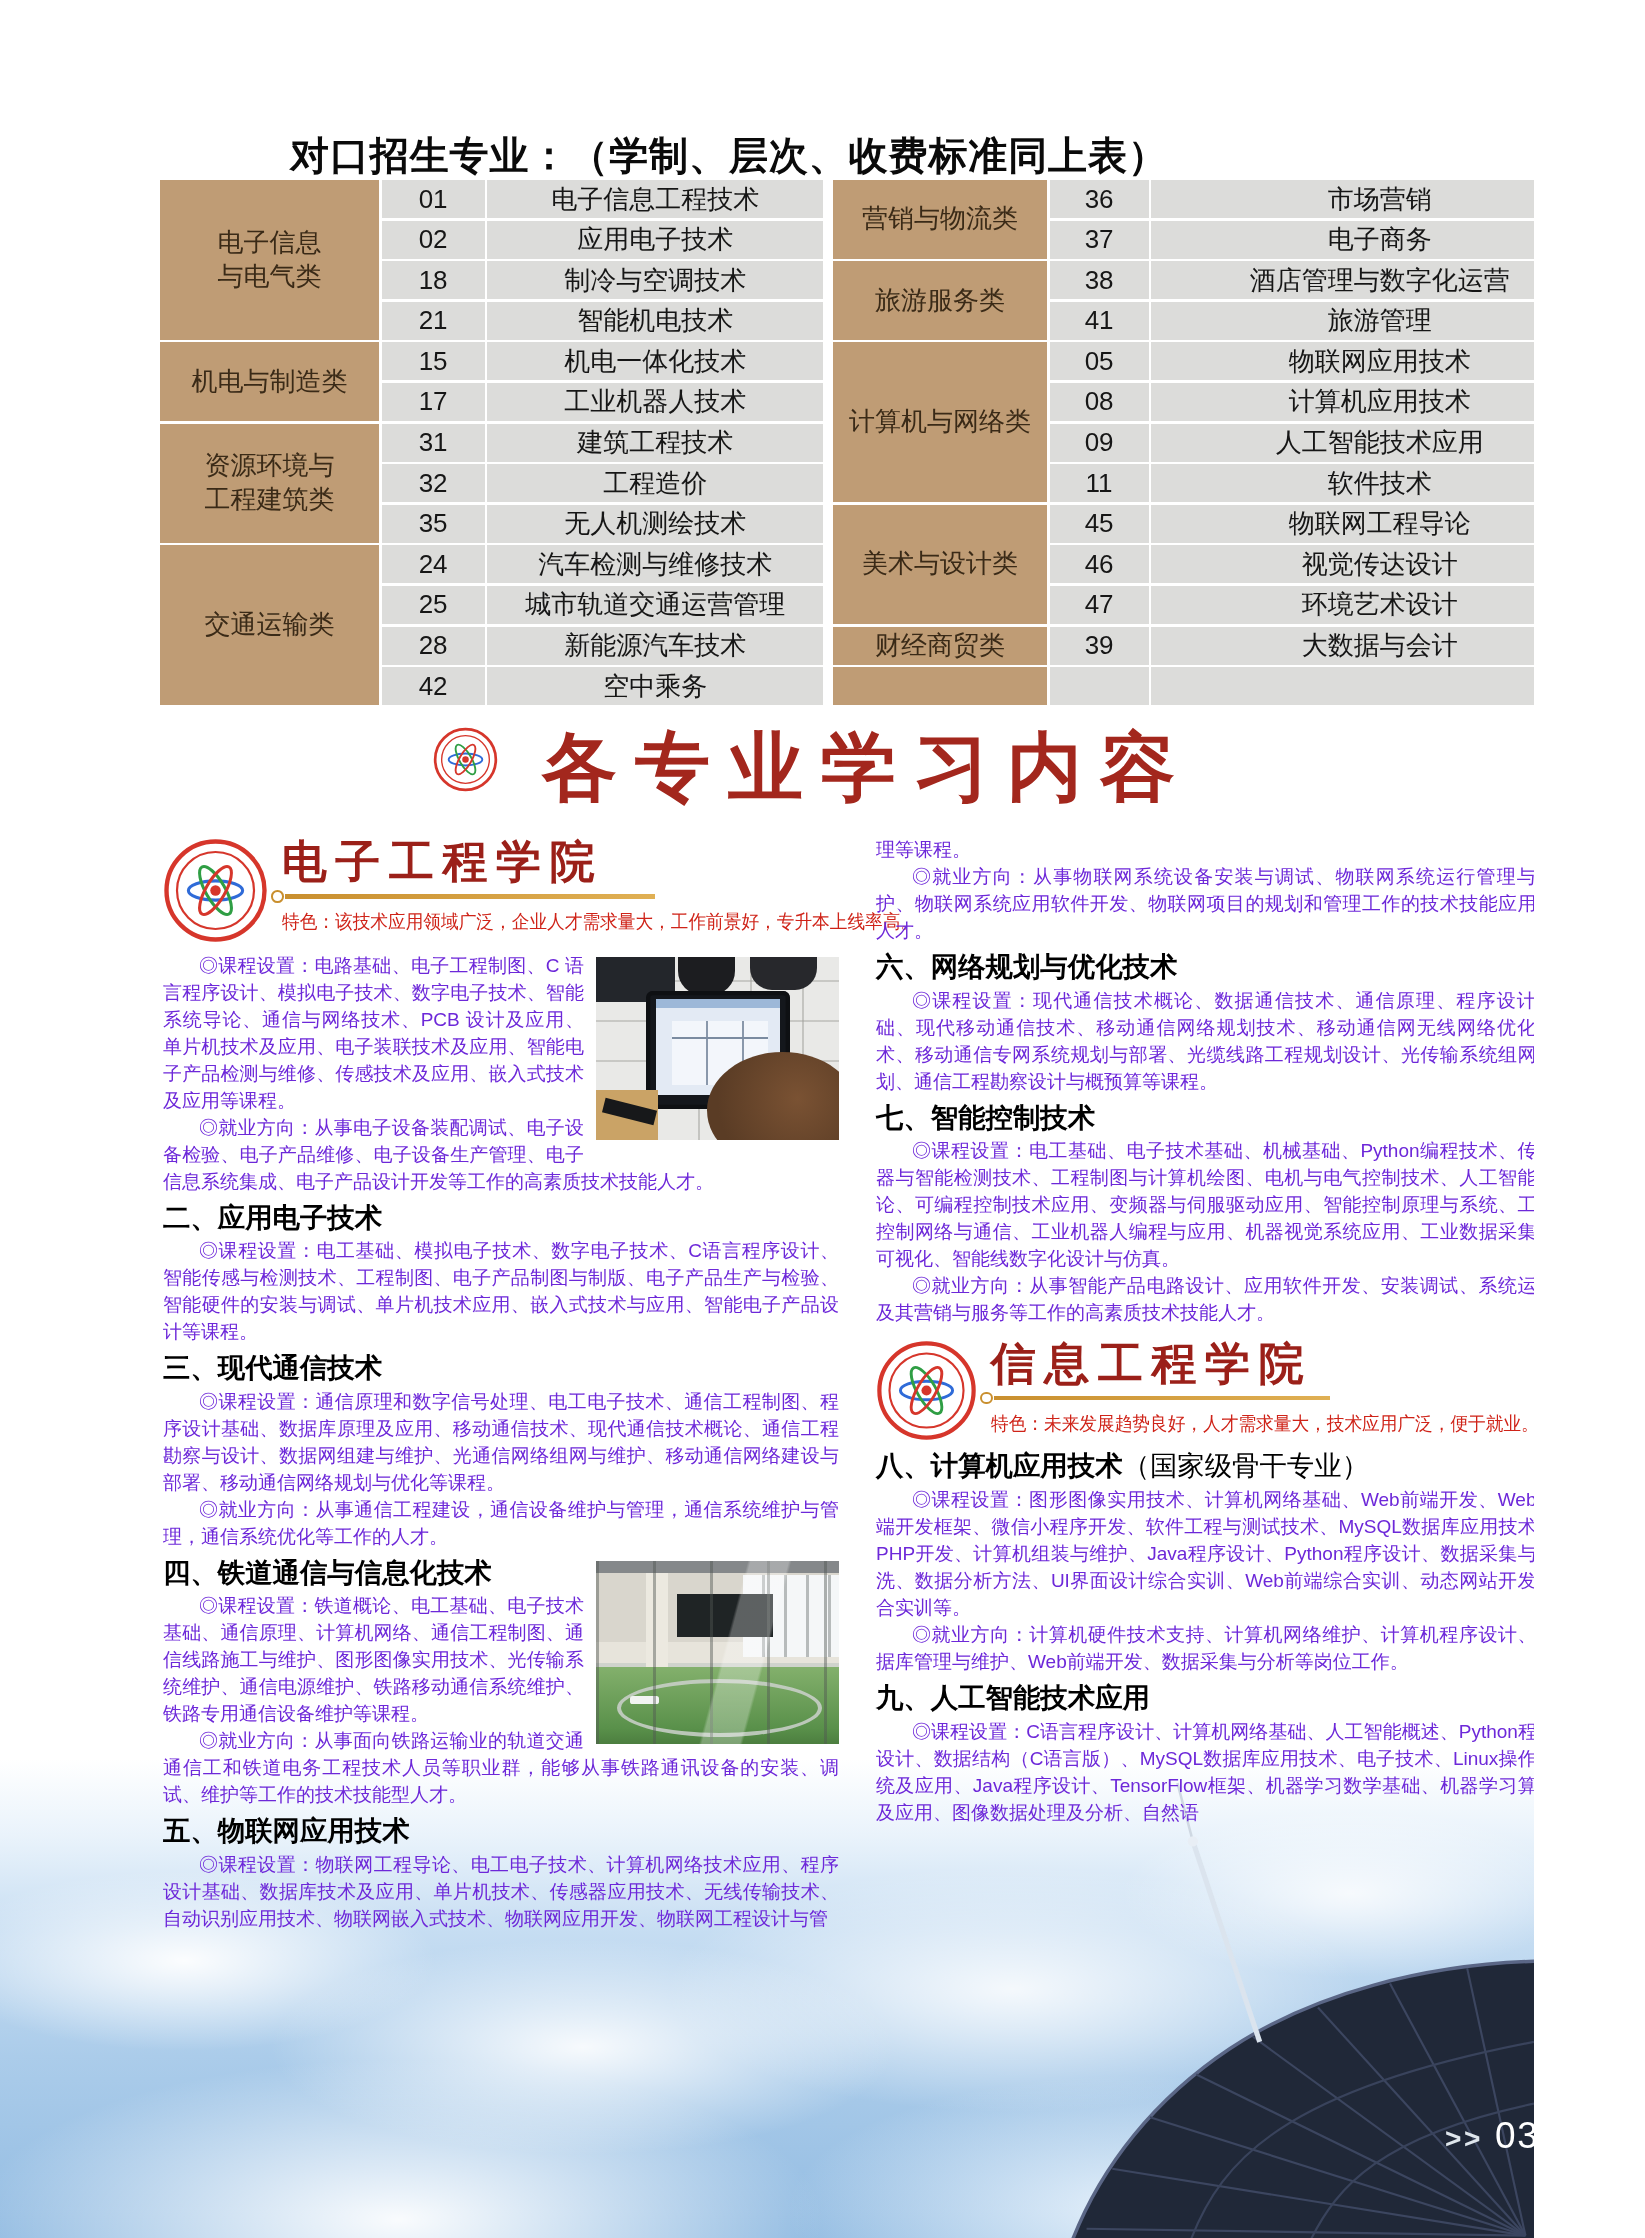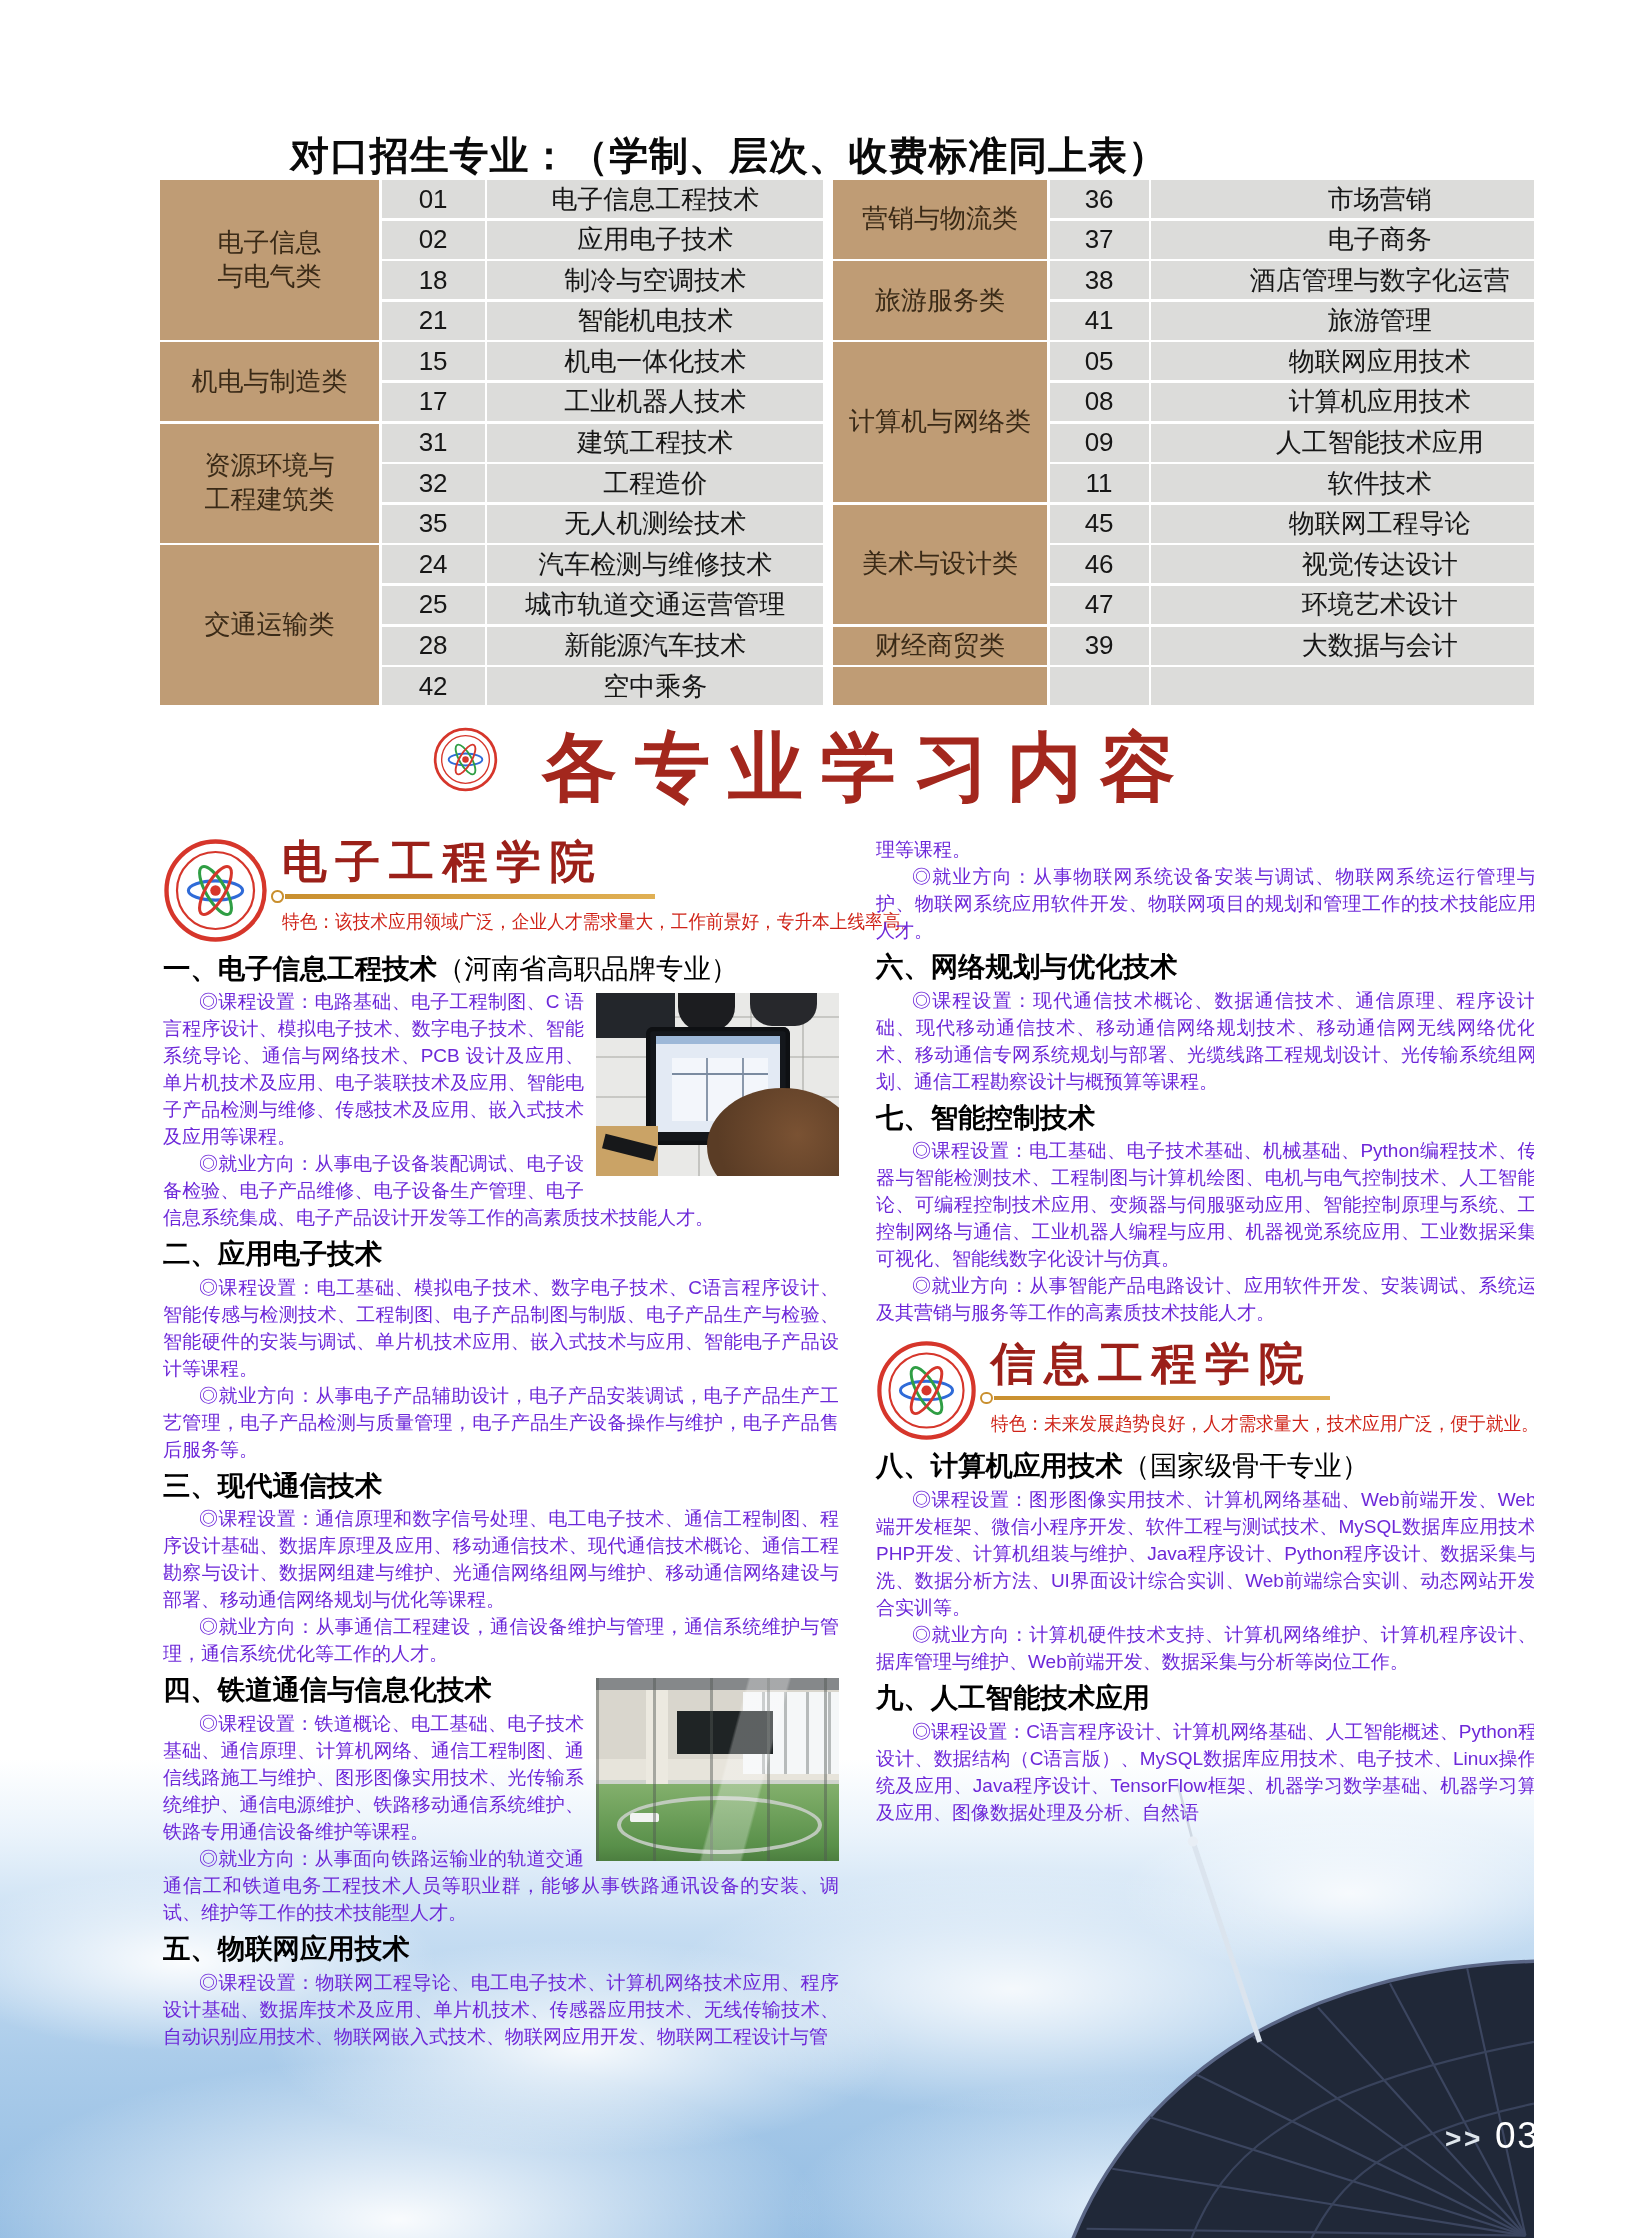--- a/index.html
+++ b/index.html
@@ -227,40 +227,38 @@
           <use href="#emb"></use>
         </svg>
       <div class="college-text">
         <div class="college-name">电子工程学院</div>
         <div class="college-rule rule-l"></div>
         <div class="college-feature">特色：该技术应用领域广泛，企业人才需求量大，工作前景好，专升本上线率高。</div>
       </div>
     </div>
 
     <div class="sec">
-      <h3 class="sec-h"><span>一、电子信息工程技术</span><span class="suffix">（河南省高职品牌专业）</span></h3>
       <div class="photo photo1">
         <div class="p1-mon2"></div>
           <div class="p1-head1"></div>
           <div class="p1-head2"></div>
         <div class="p1-mon">
             <div class="p1-screen"></div>
           </div>
         <div class="p1-desk"></div>
           <div class="p1-kb"></div>
           <div class="p1-hair"></div>
       </div>
       <p class="body">◎课程设置：电路基础、电子工程制图、C 语言程序设计、模拟电子技术、数字电子技术、智能系统导论、通信与网络技术、PCB 设计及应用、单片机技术及应用、电子装联技术及应用、智能电子产品检测与维修、传感技术及应用、嵌入式技术及应用等课程。</p>
       <p class="body">◎就业方向：从事电子设备装配调试、电子设备检验、电子产品维修、电子设备生产管理、电子信息系统集成、电子产品设计开发等工作的高素质技术技能人才。</p>
     </div>
 
     <div class="sec">
       <h3 class="sec-h">二、应用电子技术</h3>
       <p class="body">◎课程设置：电工基础、模拟电子技术、数字电子技术、C语言程序设计、智能传感与检测技术、工程制图、电子产品制图与制版、电子产品生产与检验、智能硬件的安装与调试、单片机技术应用、嵌入式技术与应用、智能电子产品设计等课程。</p>
-      <p class="body">◎就业方向：从事电子产品辅助设计，电子产品安装调试，电子产品生产工艺管理，电子产品检测与质量管理，电子产品生产设备操作与维护，电子产品售后服务等。</p>
     </div>
 
     <div class="sec">
       <h3 class="sec-h">三、现代通信技术</h3>
       <p class="body">◎课程设置：通信原理和数字信号处理、电工电子技术、通信工程制图、程序设计基础、数据库原理及应用、移动通信技术、现代通信技术概论、通信工程勘察与设计、数据网组建与维护、光通信网络组网与维护、移动通信网络建设与部署、移动通信网络规划与优化等课程。</p>
       <p class="body">◎就业方向：从事通信工程建设，通信设备维护与管理，通信系统维护与管理，通信系统优化等工作的人才。</p>
     </div>
 
     <div class="sec">
       <div class="photo photo2">

